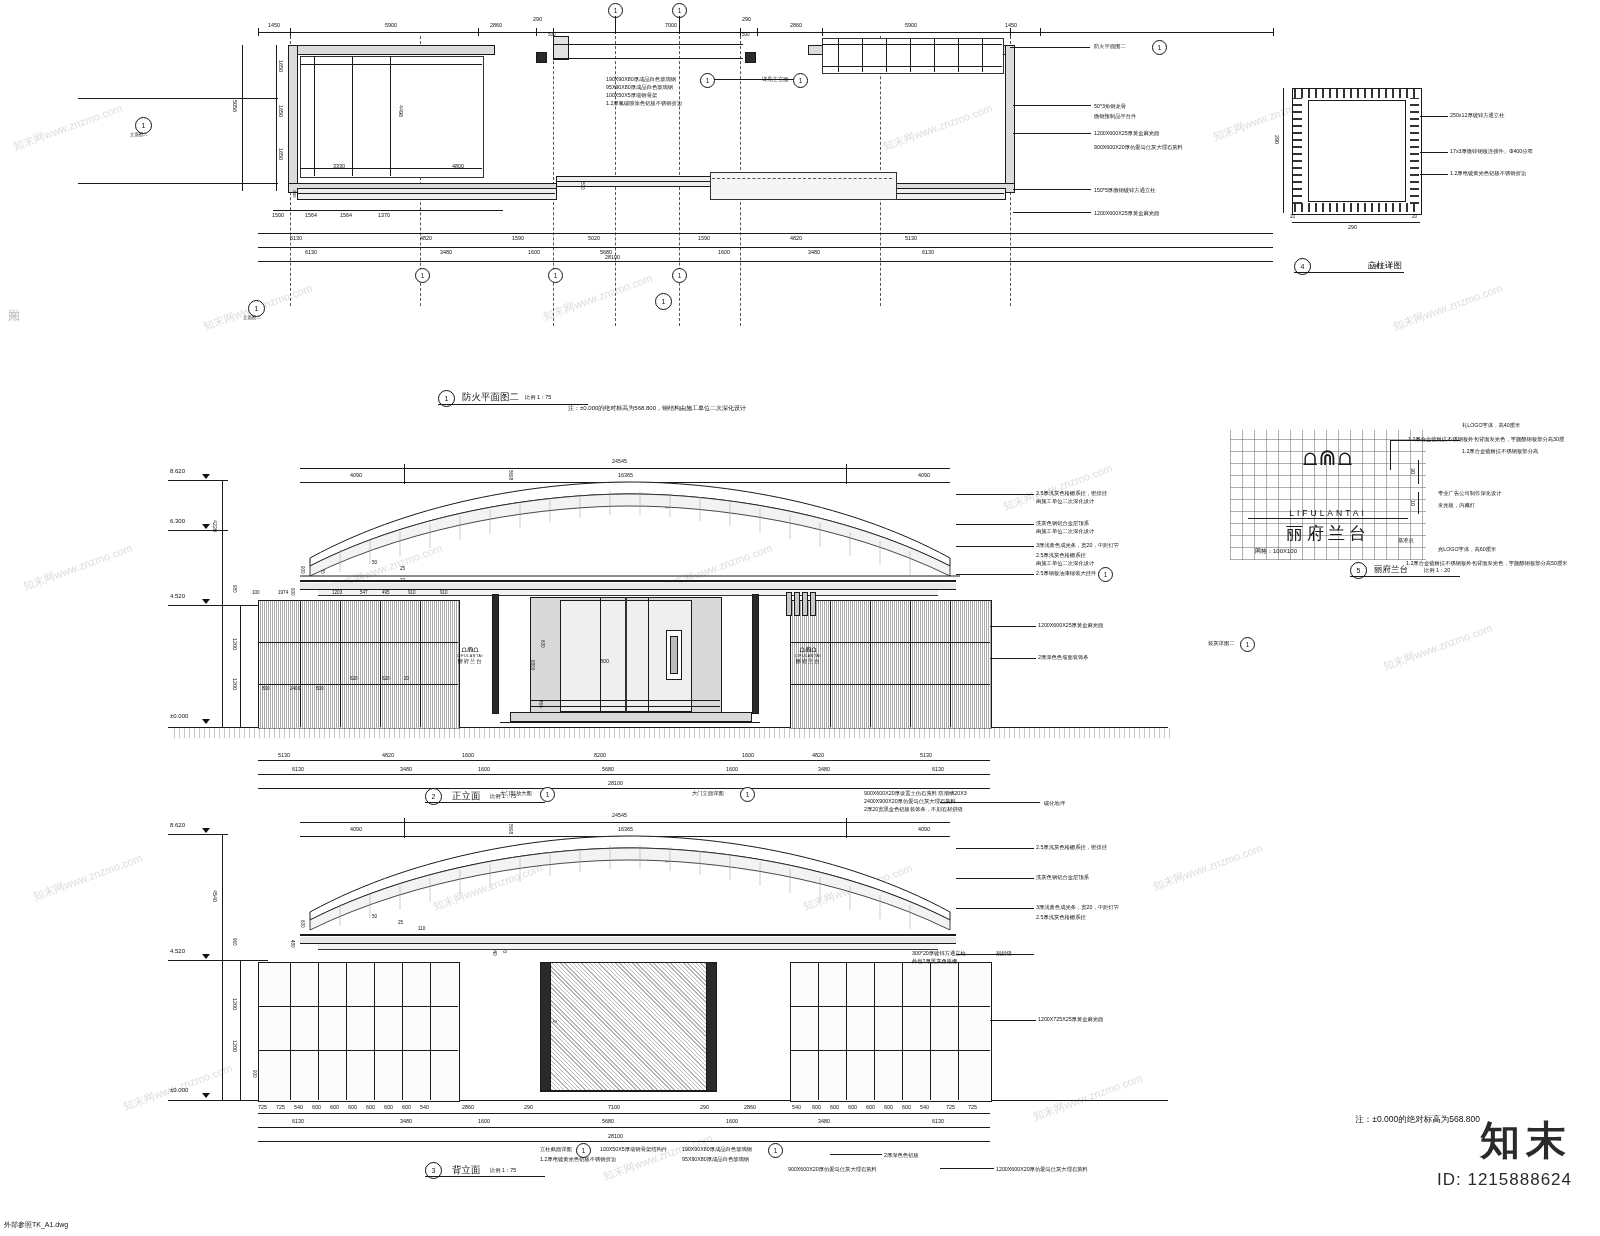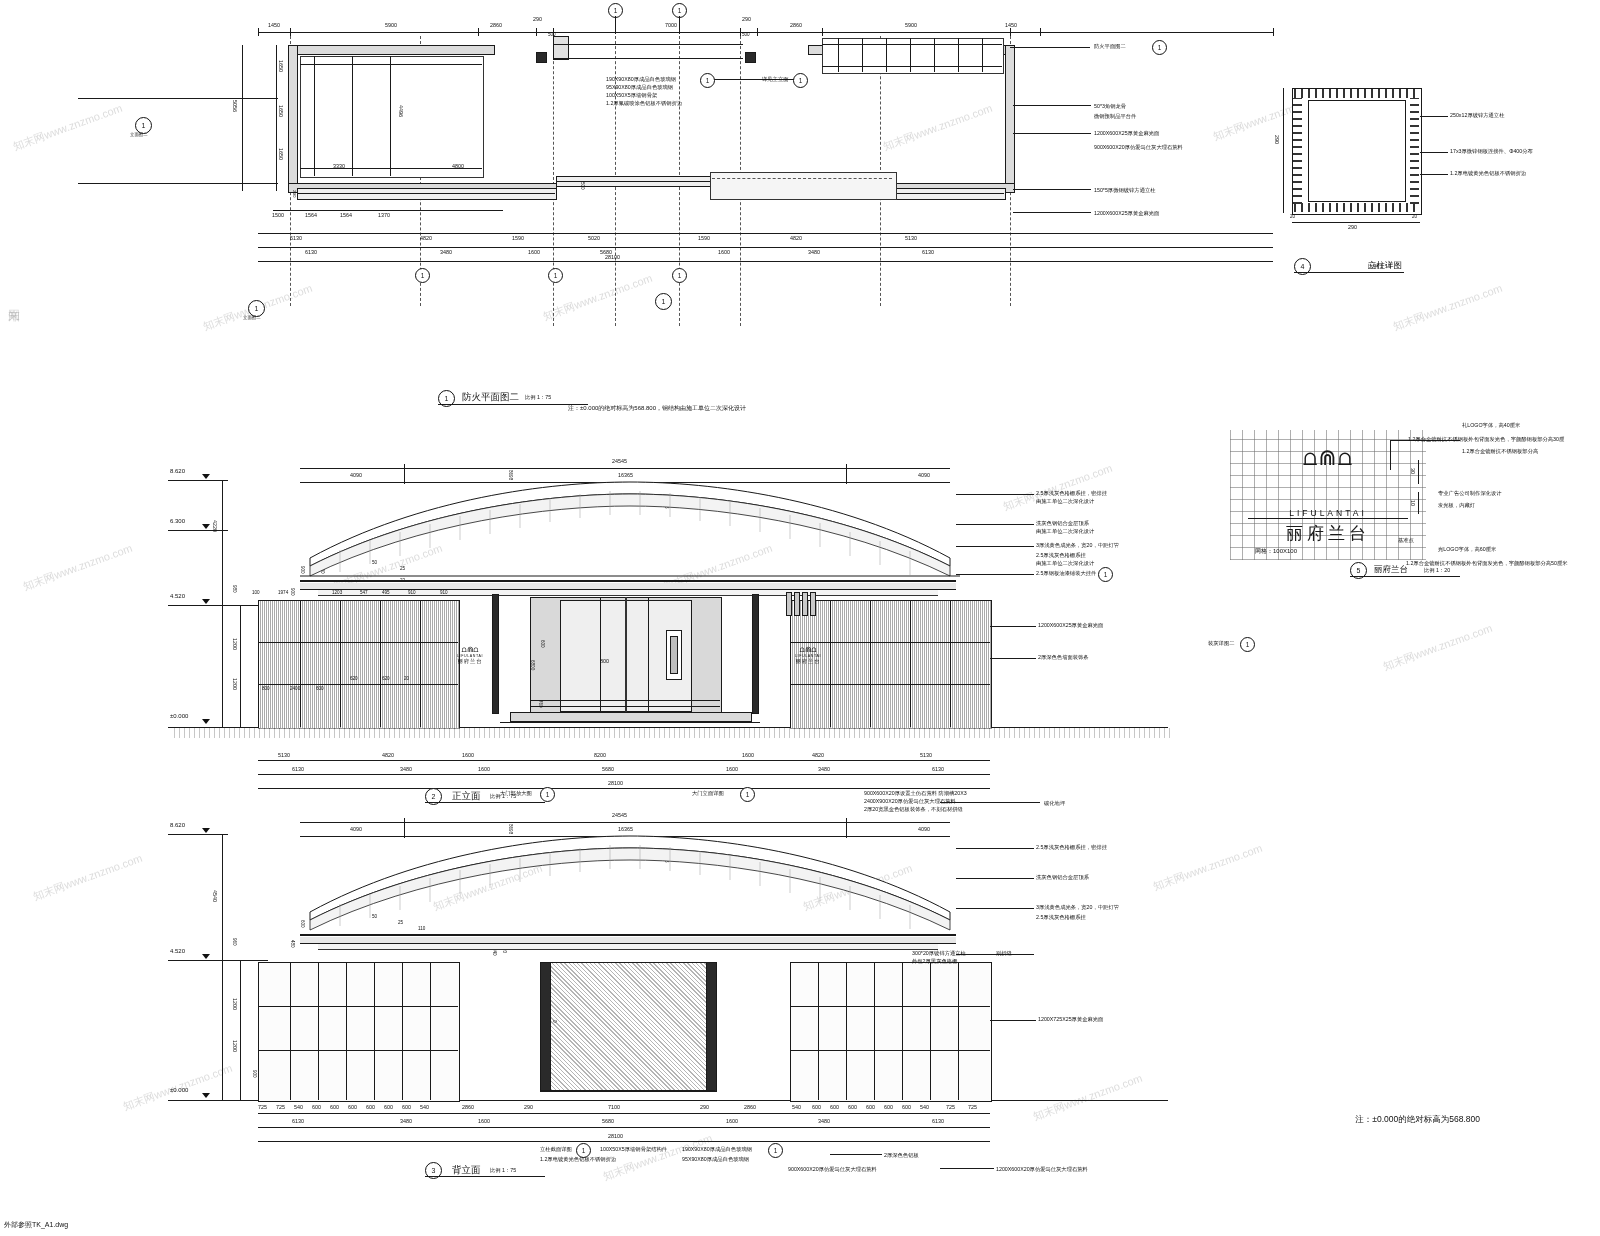--- a/index.html
+++ b/index.html
@@ -649,16 +649,20 @@
     <div class="t" style="left:996px;top:1166px;">1200X600X20厚仿爱马仕灰大理石荒料</div>
     <div class="ln h" style="left:940px;top:1168px;width:54px;"></div>
     <div class="ln h" style="left:830px;top:1154px;width:52px;"></div>
 
     <div class="bub2" style="left:425px;top:1162px;">3</div>
     <div class="t9" style="position:absolute;left:452px;top:1164px;">背立面</div>
     <div class="t" style="left:490px;top:1167px;">比例 1：75</div>
     <div class="ln h" style="left:425px;top:1176px;width:120px;"></div>
   </div>
 
+  <div class="zw">
+    <div class="zwbig">知末</div>
+    <div class="zwid">ID: 1215888624</div>
+  </div>
   <div class="t8" style="position:absolute;right:120px;bottom:110px;">注：±0.000的绝对标高为568.800</div>
   <div class="t7" style="position:absolute;left:4px;bottom:6px;">外部参照TK_A1.dwg</div>
 
 </div>
 
 </body></html>

